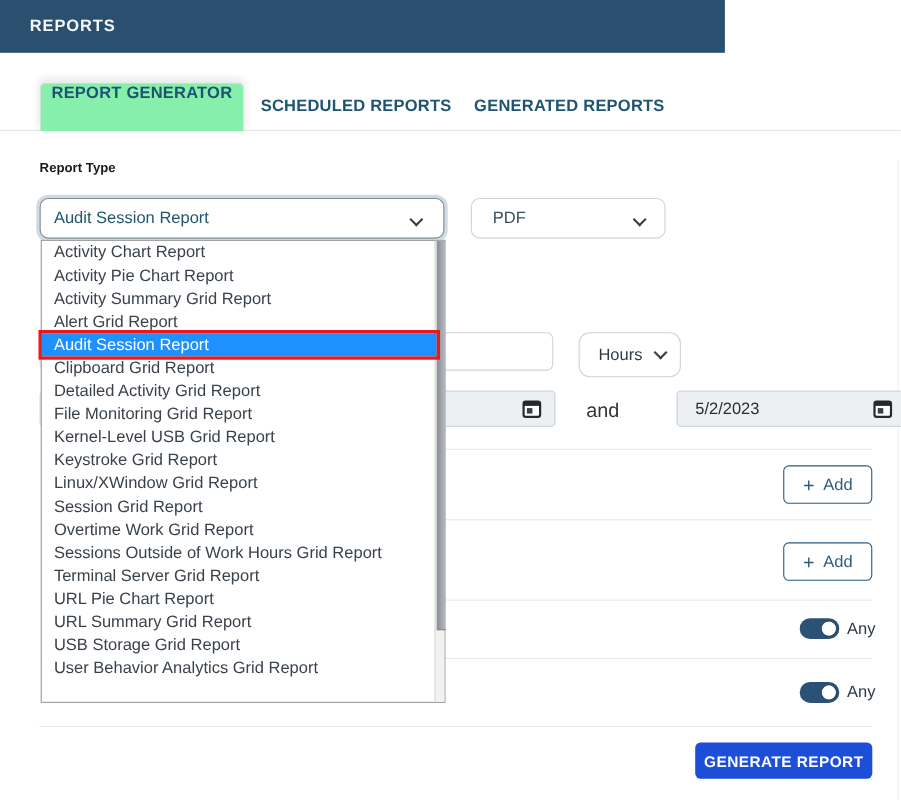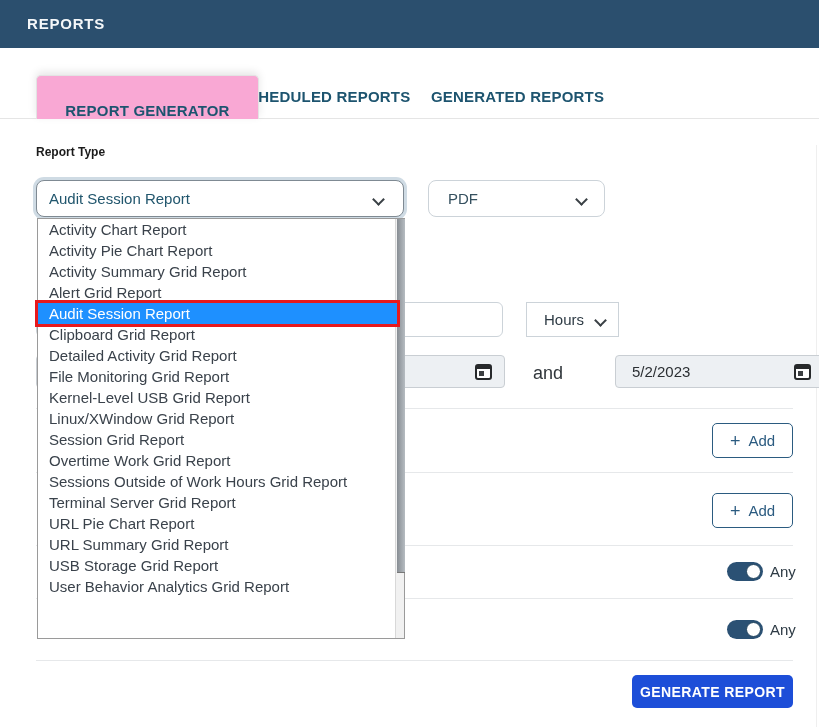--- a/index.html
+++ b/index.html
@@ -2,29 +2,29 @@
 <html><head>
 <meta charset="utf-8">
 <style>
   * { margin: 0; padding: 0; box-sizing: border-box; }
   html, body { width: 819px; height: 727px; background: #ffffff; }
   body { font-family: "Liberation Sans", sans-serif; position: relative; overflow: hidden; }
 
   .abs { position: absolute; }
 
   
-  .header { left: 0; top: 0; width: 819px; height: 48px; background: #2b4f6e; }
+  .header { left: 0; top: 0; width: 659px; height: 48px; background: #2b4f6e; }
   .header-title { left: 27px; top: 0; height: 48px; line-height: 48px;
     color: #f4f7f9; font-size: 15px; font-weight: 600; letter-spacing: 0.8px; }
 
   
-  .tab-active-card { left: 36px; top: 75px; width: 223px; height: 44px;
-    background: #f9a8d4; border: 1px solid #e3e3e3; border-bottom: none;
+  .tab-active-card { left: 36px; top: 75px; width: 186px; height: 44px;
+    background: #86efac; border: 1px solid #e3e3e3; border-bottom: none;
     border-radius: 5px 5px 0 0; box-shadow: 0 -3px 8px rgba(0,0,0,0.10);
-    z-index: 3; display: flex; align-items: flex-end; justify-content: center; }
+    z-index: 3; display: flex; align-items: flex-start; justify-content: center; }
   .tab-label { color: #1d546f; font-size: 15px; font-weight: 600; letter-spacing: 0.2px; white-space: nowrap; }
   .tab-inactive-1 { left: 237px; top: 88px; }
   .tab-inactive-2 { left: 431px; top: 88px; }
   .tabs-underline { left: 0; top: 118px; width: 819px; height: 1px; background: #e5e5e5; }
   .card-right-border { left: 816px; top: 145px; width: 1px; height: 582px; background: #efefef; }
 
   
   .report-type-label { left: 36px; top: 145px; font-size: 12px; font-weight: 700; color: #1b1b1b; }
 
   
@@ -52,22 +52,22 @@
   .option.highlighted { background: #1e90ff; color: #ffffff;
     outline: 3px solid #e8191d; position: relative; z-index: 2; width: 359px; }
   .list-scrollbar { position: absolute; right: 0; top: 0; width: 9px; height: 419px;
     background: #f1f1f1; border-left: 1px solid #d8d8d8; }
   .list-scroll-thumb { position: absolute; left: 1px; top: 0; width: 8px; height: 354px;
     background: linear-gradient(to right, #878d93, #b6bcc1); border-bottom: 1px solid #777; }
 
   
   .text-input { left: 36px; top: 302px; width: 467px; height: 35px;
     background: #fff; border: 1px solid #ccd3d9; border-radius: 6px; z-index: 1; }
-  .hours-select { left: 526px; top: 302px; width: 93px; height: 35px;
-    border: 1px solid #ccd3d9; border-radius: 0; padding-left: 17px; }
+  .hours-select { left: 526px; top: 302px; width: 93px; height: 41px;
+    border: 1px solid #ccd3d9; border-radius: 10px; padding-left: 17px; }
   .hours-select .sel-text { color: #2e3b45; font-size: 15px; }
   .hours-select .chevron { right: 11px; top: 12px; }
 
   .date-input { height: 33px; top: 355px; background: #edf0f3; border: 1px solid #c9ced3;
     border-radius: 4px; display: flex; align-items: center; z-index: 1; }
   .date-start { left: 36px; width: 469px; }
   .date-end { left: 587px; width: 208px; padding-left: 16px; margin-left: 28px; }
   .date-text { font-size: 15px; color: #2b2f33; }
   .and-label { left: 533px; top: 363px; font-size: 18px; color: #30363b; }
 
@@ -134,20 +134,21 @@
   <div id="options-list">
       <div class="option">Activity Chart Report</div>
       <div class="option">Activity Pie Chart Report</div>
       <div class="option">Activity Summary Grid Report</div>
       <div class="option">Alert Grid Report</div>
       <div class="option highlighted">Audit Session Report</div>
       <div class="option">Clipboard Grid Report</div>
       <div class="option">Detailed Activity Grid Report</div>
       <div class="option">File Monitoring Grid Report</div>
       <div class="option">Kernel-Level USB Grid Report</div>
+      <div class="option">Keystroke Grid Report</div>
       <div class="option">Linux/XWindow Grid Report</div>
       <div class="option">Session Grid Report</div>
       <div class="option">Overtime Work Grid Report</div>
       <div class="option">Sessions Outside of Work Hours Grid Report</div>
       <div class="option">Terminal Server Grid Report</div>
       <div class="option">URL Pie Chart Report</div>
       <div class="option">URL Summary Grid Report</div>
       <div class="option">USB Storage Grid Report</div>
       <div class="option">User Behavior Analytics Grid Report</div>
     </div>

